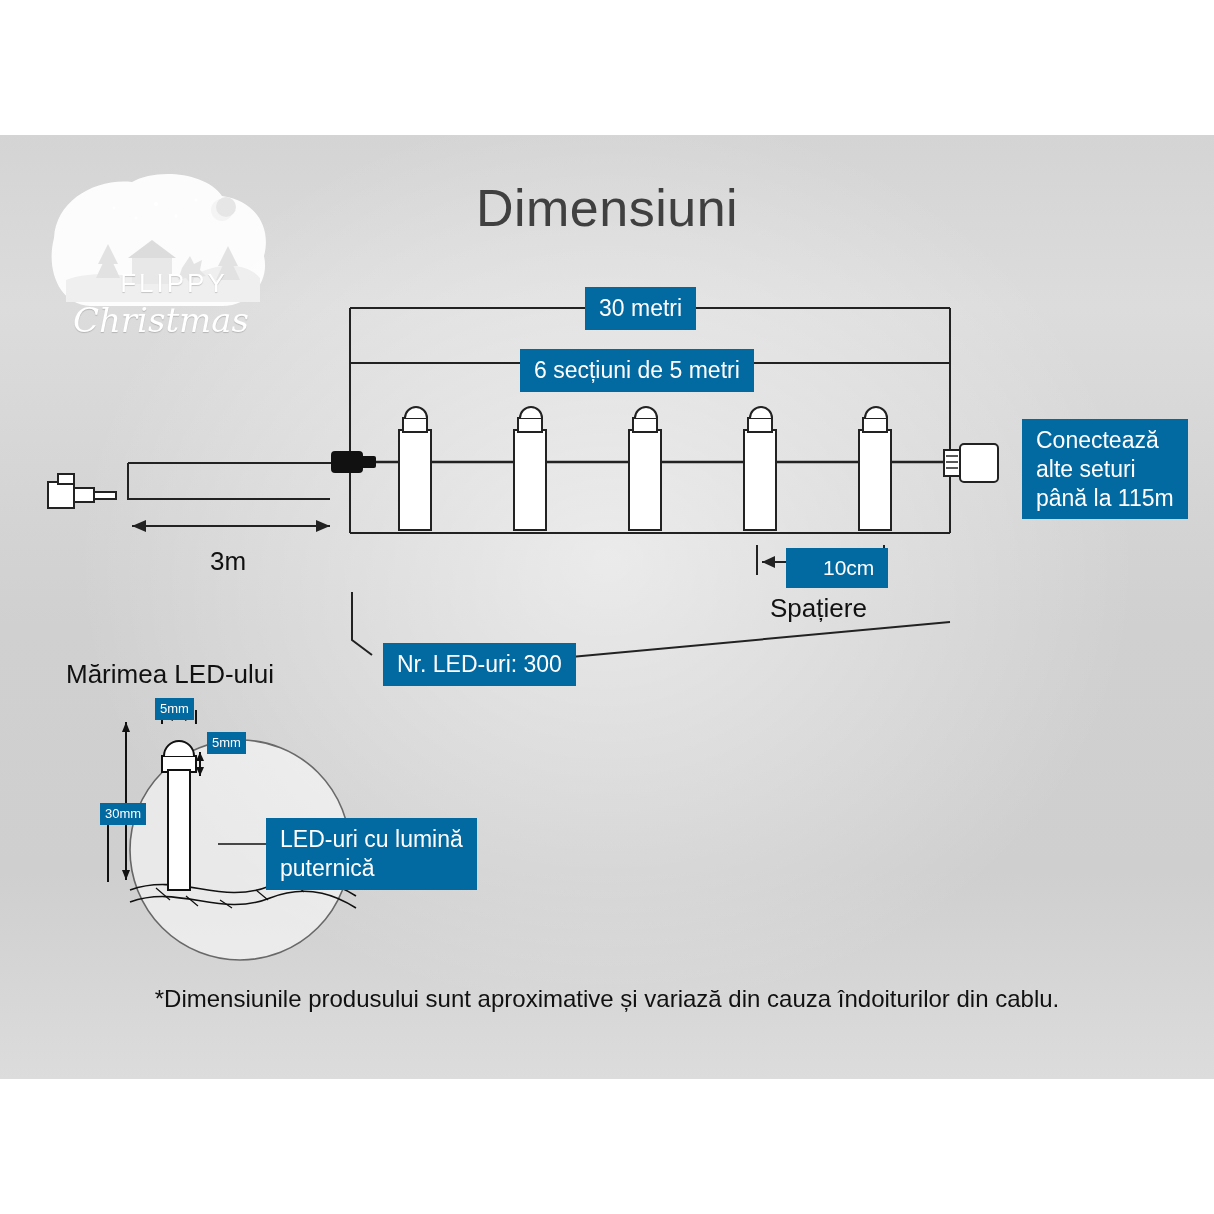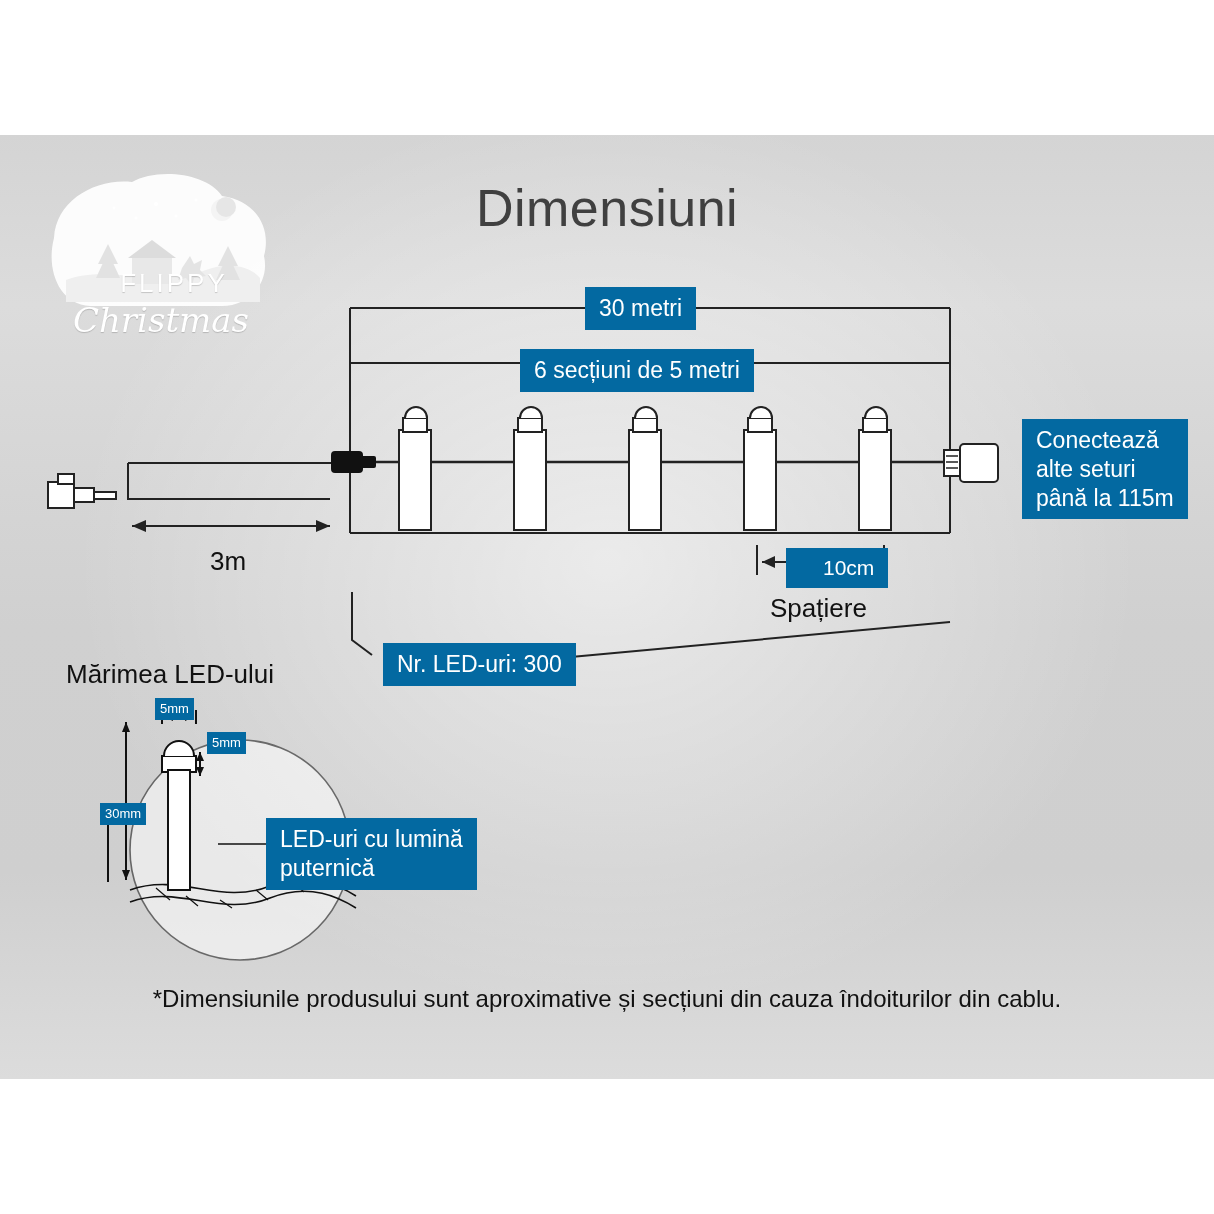--- a/index.html
+++ b/index.html
@@ -212,14 +212,14 @@
   <div class="chip c-big" style="left:266px;top:818px;">LED-uri cu lumină
 puternică</div>
   <div class="chip small" style="left:155px;top:698px;">5mm</div>
   <div class="chip small" style="left:207px;top:732px;">5mm</div>
   <div class="chip small" style="left:100px;top:803px;">30mm</div>
 
   <div class="plain big" style="left:210px;top:546px;">3m</div>
   <div class="plain big" style="left:770px;top:593px;">Spațiere</div>
   <div class="plain big" style="left:66px;top:659px;">Mărimea LED-ului</div>
 
-  <div class="footer">*Dimensiunile produsului sunt aproximative și secțiuni din cauza îndoiturilor din cablu.</div>
+  <div class="footer">*Dimensiunile produsului sunt aproximative și variază din cauza îndoiturilor din cablu.</div>
 </div>
 
 </body></html>

